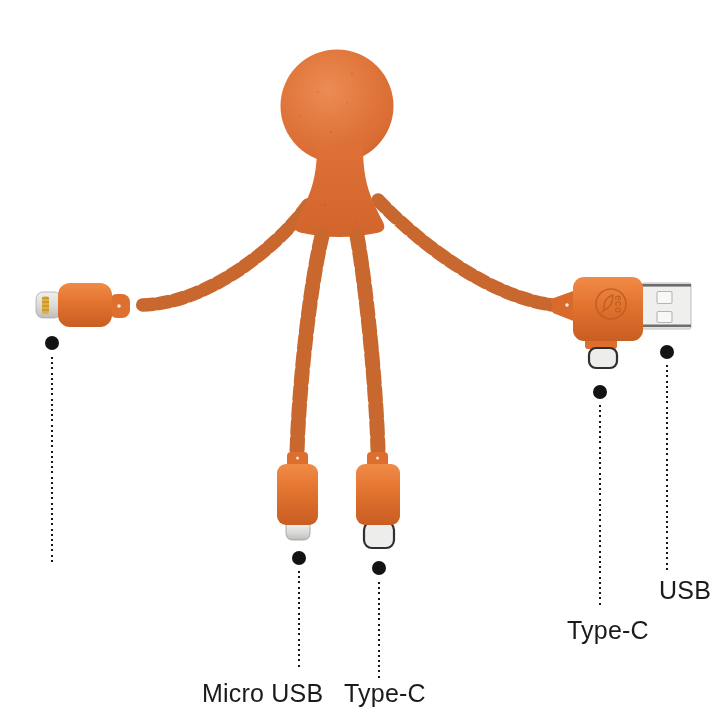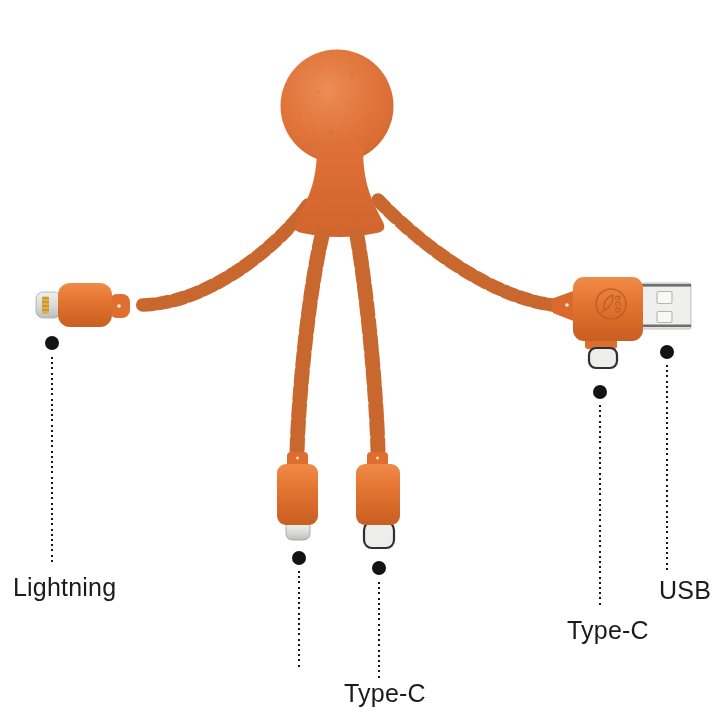--- a/index.html
+++ b/index.html
@@ -143,18 +143,18 @@
   <div class="callout-dot" style="left:372px;top:561px;"></div>
   <div class="callout-dot" style="left:593px;top:385px;"></div>
   <div class="callout-dot" style="left:660px;top:345px;"></div>
 
   <div class="callout-line" style="left:51px;top:357px;height:208px;"></div>
   <div class="callout-line" style="left:298px;top:571px;height:97px;"></div>
   <div class="callout-line" style="left:378px;top:582px;height:96px;"></div>
   <div class="callout-line" style="left:599px;top:405px;height:203px;"></div>
   <div class="callout-line" style="left:666px;top:365px;height:207px;"></div>
 
-  <div class="callout-label" style="left:13px;top:574px;">Lightning</div>
+  <div class="callout-label" style="left:202px;top:680px;">Micro USB</div>
   <div class="callout-label" style="left:344px;top:680px;">Type-C</div>
   <div class="callout-label" style="left:567px;top:617px;">Type-C</div>
   <div class="callout-label" style="left:643px;top:577px;margin-left:16px;">USB</div>
 
 </div>
 
 </body></html>

